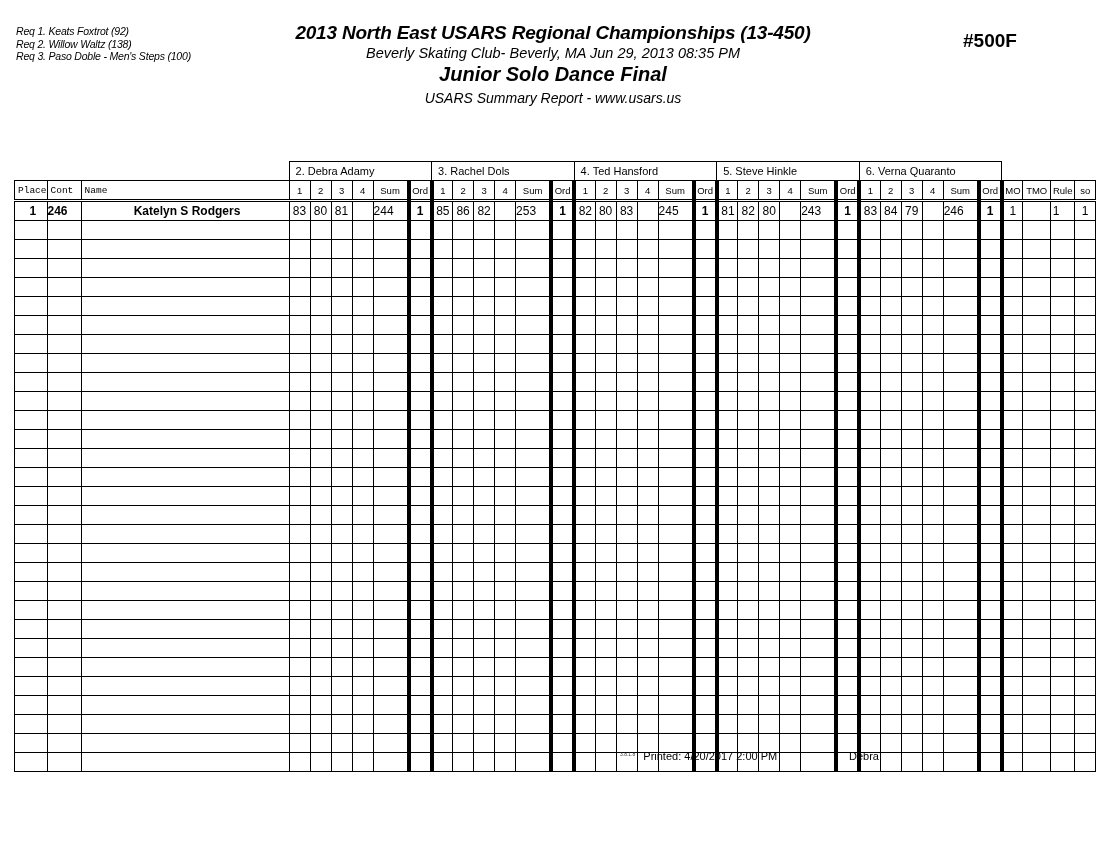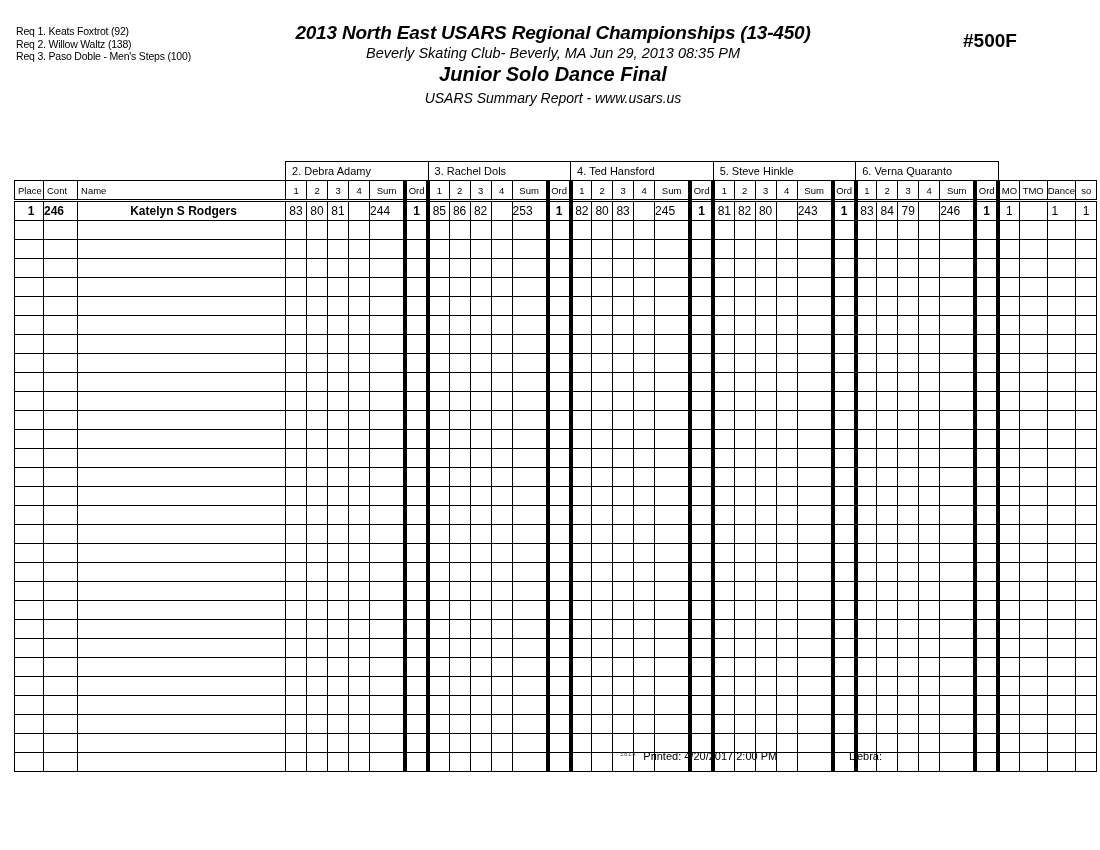--- a/index.html
+++ b/index.html
@@ -1,33 +1,33 @@
 <!DOCTYPE html>
 <html><head>
 <meta charset="utf-8">
 <style>
   html, body { margin:0; padding:0; background:#ffffff; }
   body { width:1100px; height:850px; position:relative; overflow:hidden; font-family:"Liberation Sans", sans-serif; color:#000; }
   .reqs { position:absolute; left:16px; top:25px; font-size:10.5px; line-height:12.5px; letter-spacing:-0.2px; }
-  .reqs div { white-space:nowrap; }
+  .reqs div { white-space:nowrap;font-style:italic; }
   .hdr { position:absolute; left:280px; width:546px; text-align:center; white-space:nowrap;font-style:italic; }
   .h-title { top:22px; font-size:19px; font-weight:bold; letter-spacing:-0.2px; }
   .h-sub { top:45px; font-size:14.5px; }
   .h-event { top:63px; font-size:20px; font-weight:bold; }
   .h-report { top:90px; font-size:14px; }
   .num { position:absolute; left:963px; top:30px; font-size:19px; font-weight:bold; }
 
   table.grid { position:absolute; left:14px; top:137px; border-collapse:collapse; table-layout:fixed; font-size:10px;margin-top:24px; }
   table.grid td { border:1px solid #000; padding:0; height:18px; overflow:hidden; white-space:nowrap; }
   table.grid tr.judges td { height:18px; }
   table.grid tr.judges td.blank { border:none; }
   table.grid tr.judges td.jname { font-size:11px; padding-left:6px; text-align:left; border-bottom:none; }
   table.grid tr.judges td.jend { border:none; border-left:1px solid #000; }
   table.grid tr.cols td { text-align:center; font-size:9.5px; border-bottom:3px double #000; }
-  table.grid tr.cols td.left { text-align:left; padding-left:3px; }
+  table.grid tr.cols td.left { text-align:left; padding-left:3px;font-family:Liberation Mono, monospace; }
   table.grid tr.data td { font-size:12px; text-align:center; }
   table.grid td.thickL { border-left:4px solid #000; }
   table.grid td.thickR { border-right:4px solid #000; }
   table.grid td.b { font-weight:bold; }
   table.grid td.r { text-align:right; padding-right:13px; }
   table.grid td.l { text-align:left; padding-left:4px; }
   table.grid td.ordval { font-weight:bold; font-size:12px; text-align:center; }
 
   .footer { position:absolute; top:750px; font-size:11px; white-space:nowrap; }
   .footer .tiny { font-size:5px; position:relative; top:-4px; margin-right:8px; color:#333; }
@@ -126,21 +126,21 @@
         <td>Sum</td>
         <td class="thickL thickR">Ord</td>
         <td>1</td>
         <td>2</td>
         <td>3</td>
         <td>4</td>
         <td>Sum</td>
         <td class="thickL thickR">Ord</td>
         <td>MO</td>
         <td>TMO</td>
-        <td>Dance</td>
+        <td>Rule</td>
         <td>so</td>
       </tr>
       <tr class="data">
         <td class="l b">1</td>
         <td class="r b">246</td>
         <td class="l b">Katelyn S Rodgers</td>
         <td>83</td>
         <td>80</td>
         <td>81</td>
         <td></td>

